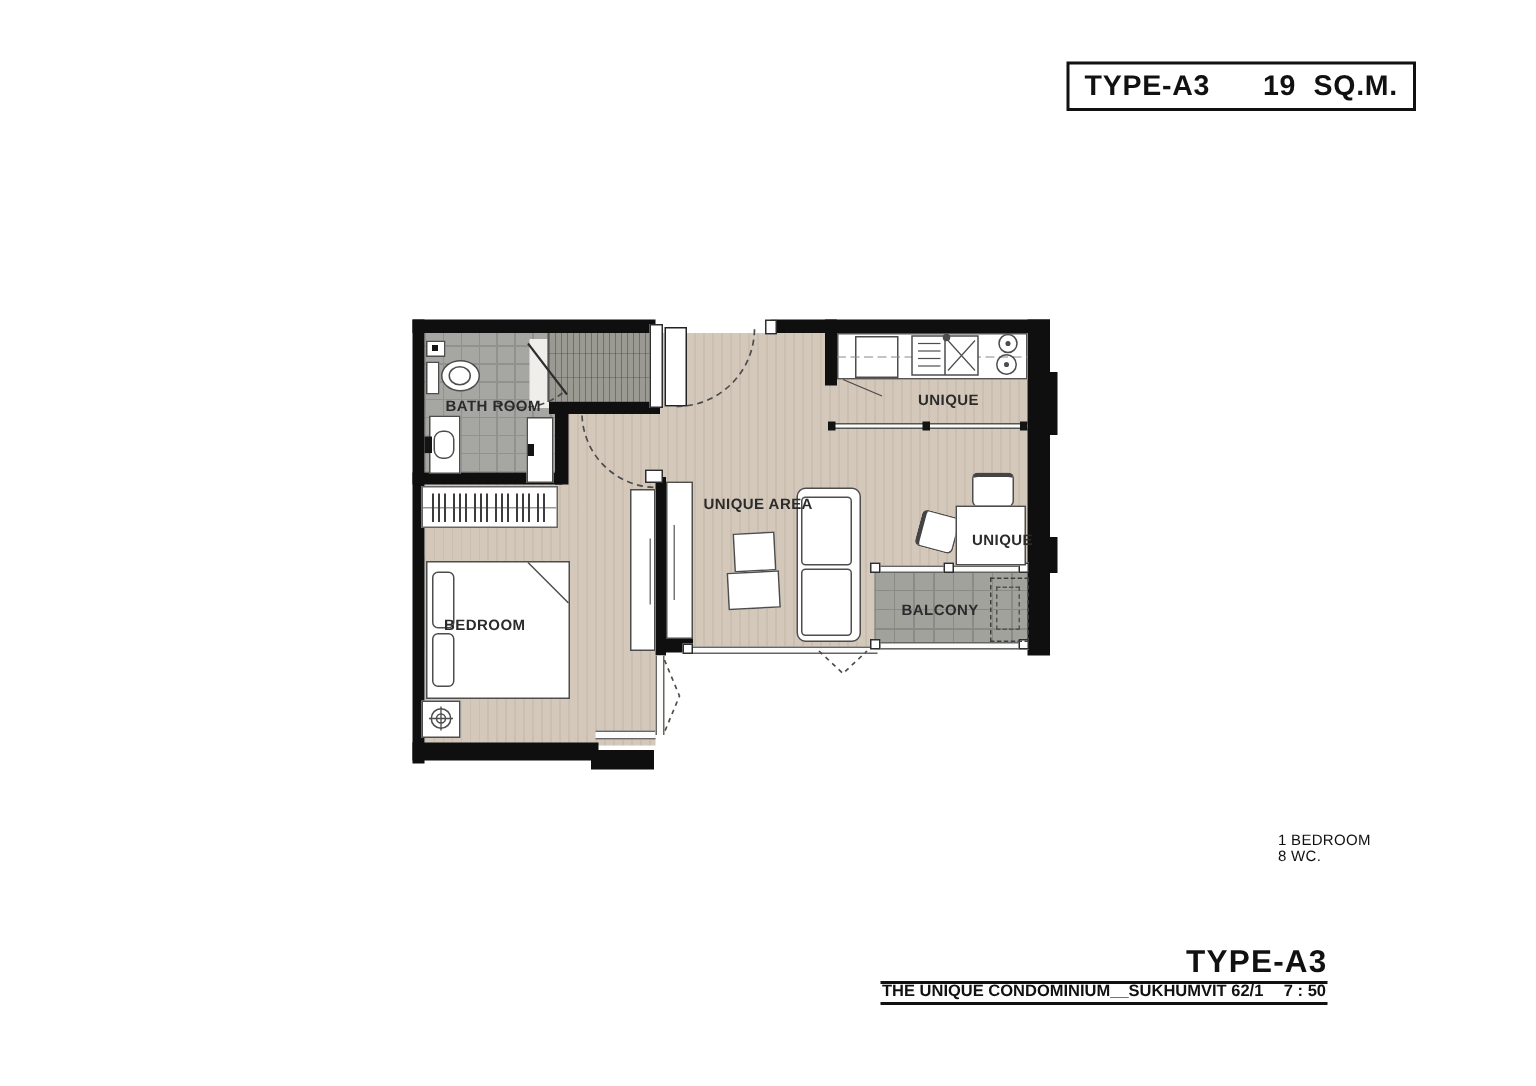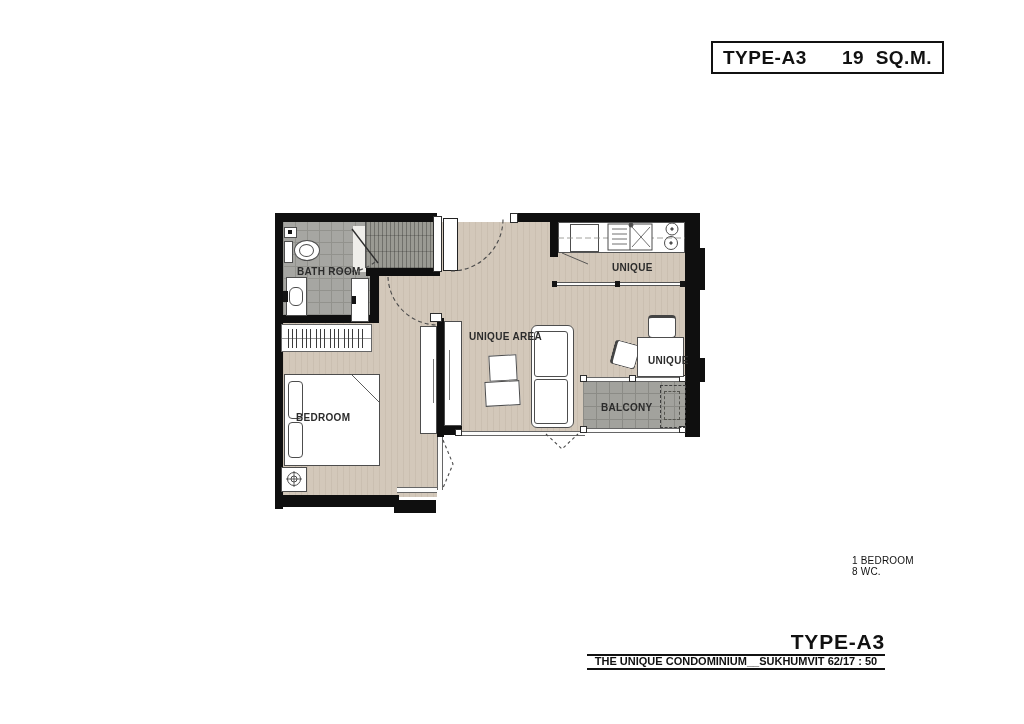--- a/index.html
+++ b/index.html
@@ -29,21 +29,21 @@
   .handle{position:absolute;background:#777;}
   .hanger{position:absolute;background-image:repeating-linear-gradient(90deg,#3c3c3c 0 1.5px,transparent 1.5px 4px);}
   .type-box{position:absolute;left:711px;top:41px;width:233px;height:33px;border:2px solid #111;
       box-sizing:border-box;display:flex;align-items:center;justify-content:space-between;
       padding:0 10px;font-size:19px;font-weight:bold;letter-spacing:.5px;white-space:pre;}
   .summary{position:absolute;left:852px;top:555px;font-size:10px;font-weight:normal;
       line-height:11px;letter-spacing:.2px;}
   .tblock{position:absolute;left:587px;top:629px;width:298px;}
   .tblock .big{text-align:right;font-size:21px;font-weight:bold;letter-spacing:.8px;line-height:25px;}
   .tblock .rule{height:2px;background:#111;}
-  .tblock .row{display:flex;justify-content:center;font-size:11px;font-weight:bold;
+  .tblock .row{display:flex;justify-content:space-between;font-size:11px;font-weight:bold;
       line-height:11px;padding:0 1px 1px 1px;}
   svg.overlay{position:absolute;left:0;top:0;pointer-events:none;}
 </style>
 </head>
 <body>
 
 <div class="type-box">
   <span>TYPE-A3</span>
   <span>19  SQ.M.</span>
 </div>

